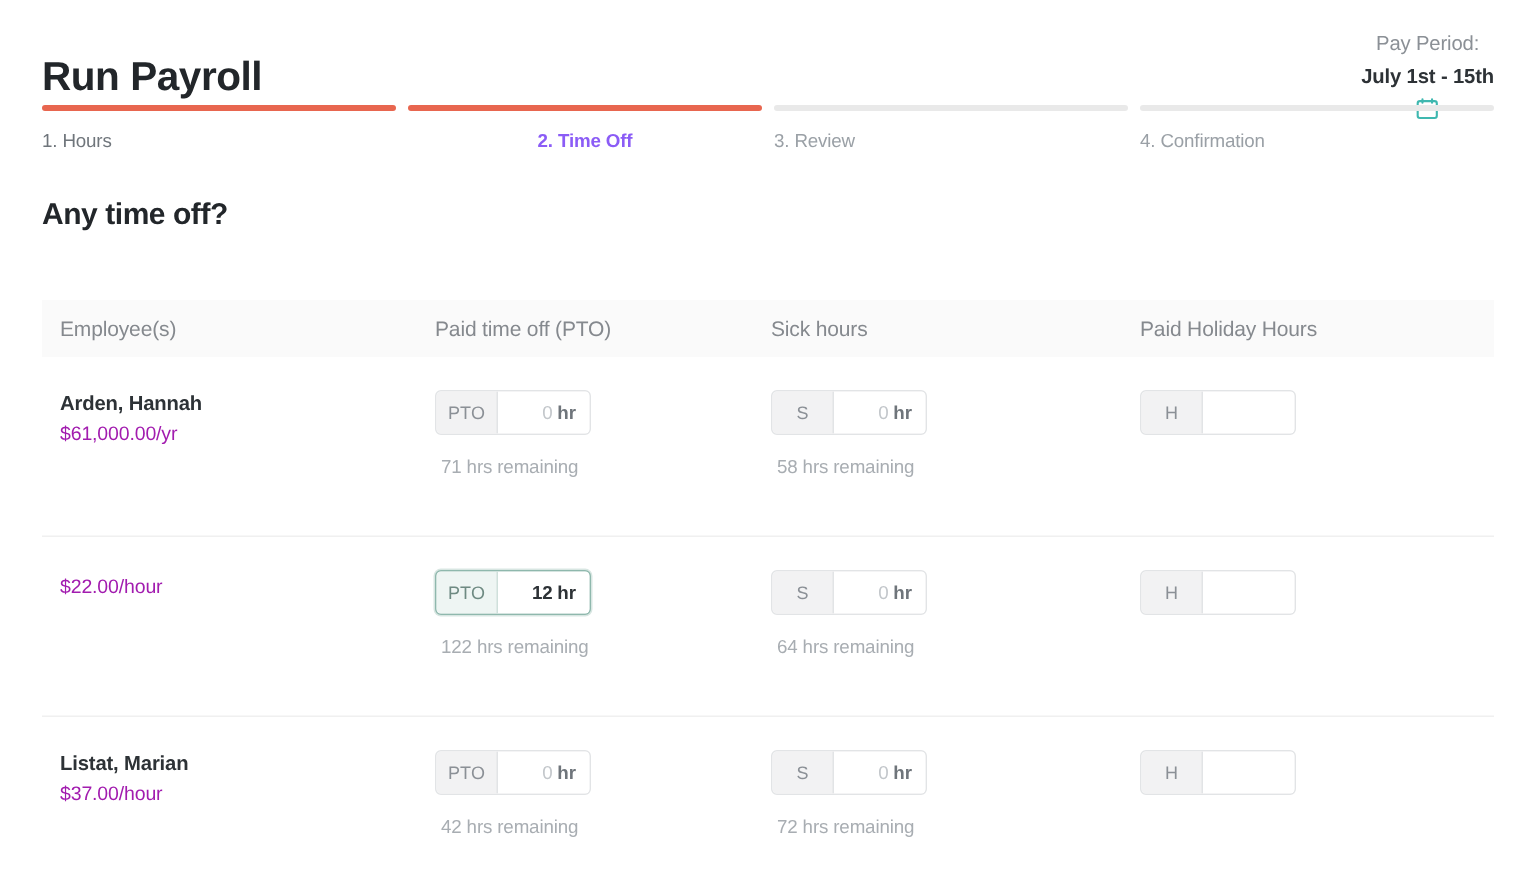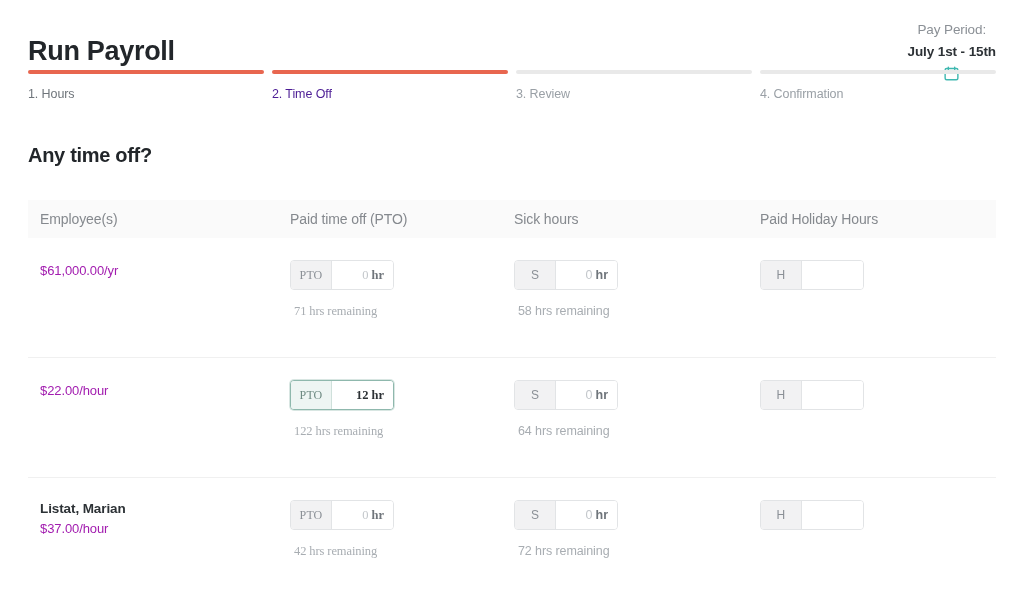--- a/index.html
+++ b/index.html
@@ -79,29 +79,30 @@
   .step.done .step-bar,
   .step.active .step-bar { background: #e8664f; }
 
   .step-label {
     margin-top: 13px;
     font-size: 12.5px;
     color: #9aa0a6;
     letter-spacing: -0.1px;
   }
   .step.active .step-label {
-    color: #4c1d95;
-    font-weight: normal;
+    color: #8b5cf6;
+    font-weight: bold;
+    text-align: center;
   }
   .step.done .step-label { color: #6f757b; }
 
   
   .section-heading {
     position: absolute;
-    left: 28px; top: 144px;
+    left: 28px; top: 132px;
     font-size: 20px;
     font-weight: bold;
     color: #22262a;
     letter-spacing: -0.3px;
   }
 
   
   .table {
     position: absolute;
     left: 28px; top: 200px;
@@ -202,21 +203,21 @@
 
   .remaining {
     margin-top: 14px;
     margin-left: 4px;
     font-size: 12.5px;
     color: #a8adb2;
     letter-spacing: -0.1px;
   }
   .remaining.empty { visibility: hidden; }
 
-  .pto-stack { padding-left: 0px; font-family: Liberation Serif, serif; }
+  .pto-stack { padding-left: 0px; }
   .sick-stack { padding-left: 0px; }
 </style>
 </head>
 <body>
 
 <div class="page">
 
   <div class="header">
     <div class="page-title">Run Payroll</div>
 
@@ -258,20 +259,21 @@
 
     <div class="thead">
       <div class="th col-emp">Employee(s)</div>
       <div class="th col-pto">Paid time off (PTO)</div>
       <div class="th col-sick">Sick hours</div>
       <div class="th col-hol">Paid Holiday Hours</div>
     </div>
 
     <div class="row">
       <div class="cell-emp">
+        <div class="emp-name">Arden, Hannah</div>
         <div class="emp-rate">$61,000.00/yr</div>
       </div>
       <div class="cell-pto pto-stack">
         <div class="input-group">
           <div class="ig-prefix">PTO</div>
           <div class="ig-value">
             <span class="ig-num">0</span>
             <span class="ig-unit">hr</span>
           </div>
         </div>

